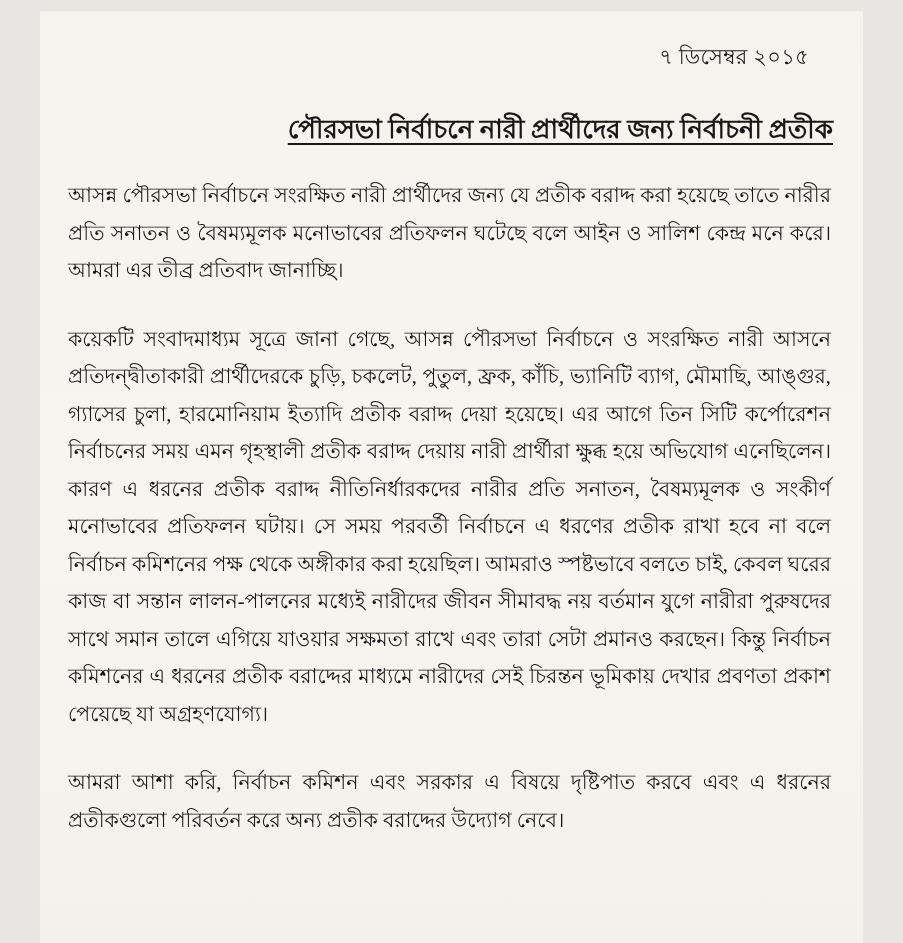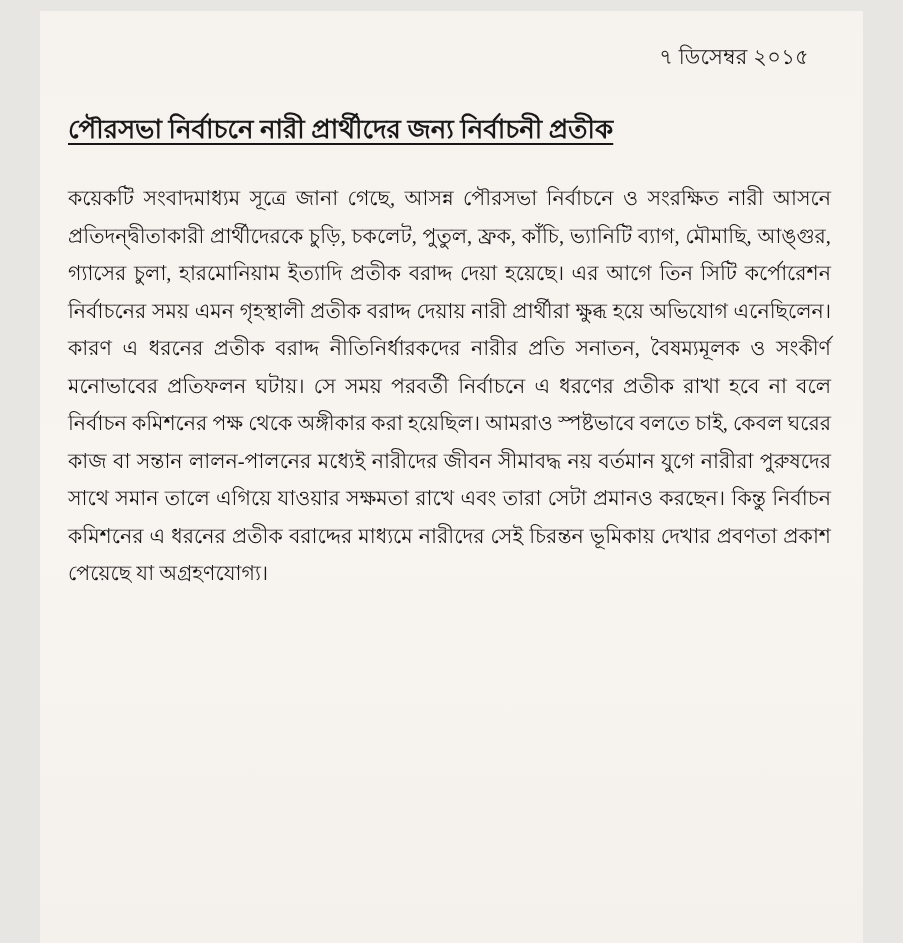--- a/index.html
+++ b/index.html
@@ -20,21 +20,21 @@
     overflow: hidden;
   }
   .date-row {
     text-align: right;
     font-size: 21px;
     letter-spacing: 0.3px;
     padding-right: 24px;
     margin-top: 8px;
   }
   .title-block {
-    text-align: left;
+    text-align: right;
     font-weight: bold;
     font-size: 26px;
     margin-top: 34px;
     line-height: 1.5;
   }
   .title-line-1 {
     text-decoration: underline;
     text-underline-offset: 5px;
     text-decoration-thickness: 2px;
   }
@@ -53,17 +53,19 @@
 <body>
 
 <div class="page">
 
   <div class="date-row">৭ ডিসেম্বর ২০১৫</div>
 
   <div class="title-block">
     <div class="title-line-1">পৌরসভা নির্বাচনে নারী প্রার্থীদের জন্য নির্বাচনী প্রতীক</div>
   </div>
 
+  <p class="body-para para-1">আসন্ন পৌরসভা নির্বাচনে সংরক্ষিত নারী প্রার্থীদের জন্য যে প্রতীক বরাদ্দ করা হয়েছে তাতে নারীর প্রতি সনাতন ও বৈষম্যমূলক মনোভাবের প্রতিফলন ঘটেছে বলে আইন ও সালিশ কেন্দ্র মনে করে। আমরা এর তীব্র প্রতিবাদ জানাচ্ছি।</p>
 
   <p class="body-para para-2">কয়েকটি সংবাদমাধ্যম সূত্রে জানা গেছে, আসন্ন পৌরসভা নির্বাচনে ও সংরক্ষিত নারী আসনে প্রতিদন্দ্বীতাকারী প্রার্থীদেরকে চুড়ি, চকলেট, পুতুল, ফ্রক, কাঁচি, ভ্যানিটি ব্যাগ, মৌমাছি, আঙ্গুর, গ্যাসের চুলা, হারমোনিয়াম ইত্যাদি প্রতীক বরাদ্দ দেয়া হয়েছে। এর আগে তিন সিটি কর্পোরেশন নির্বাচনের সময় এমন গৃহস্থালী প্রতীক বরাদ্দ দেয়ায় নারী প্রার্থীরা ক্ষুব্ধ হয়ে অভিযোগ এনেছিলেন। কারণ এ ধরনের প্রতীক বরাদ্দ নীতিনির্ধারকদের নারীর প্রতি সনাতন, বৈষম্যমূলক ও সংকীর্ণ মনোভাবের প্রতিফলন ঘটায়। সে সময় পরবর্তী নির্বাচনে এ ধরণের প্রতীক রাখা হবে না বলে নির্বাচন কমিশনের পক্ষ থেকে অঙ্গীকার করা হয়েছিল। আমরাও স্পষ্টভাবে বলতে চাই, কেবল ঘরের কাজ বা সন্তান লালন-পালনের মধ্যেই নারীদের জীবন সীমাবদ্ধ নয় বর্তমান যুগে নারীরা পুরুষদের সাথে সমান তালে এগিয়ে যাওয়ার সক্ষমতা রাখে এবং তারা সেটা প্রমানও করছেন। কিন্তু নির্বাচন কমিশনের এ ধরনের প্রতীক বরাদ্দের মাধ্যমে নারীদের সেই চিরন্তন ভূমিকায় দেখার প্রবণতা প্রকাশ পেয়েছে যা অগ্রহণযোগ্য।</p>
 
+  <p class="body-para para-3">আমরা আশা করি, নির্বাচন কমিশন এবং সরকার এ বিষয়ে দৃষ্টিপাত করবে এবং এ ধরনের প্রতীকগুলো পরিবর্তন করে অন্য প্রতীক বরাদ্দের উদ্যোগ নেবে।</p>
 
 </div>
 
 </body></html>

